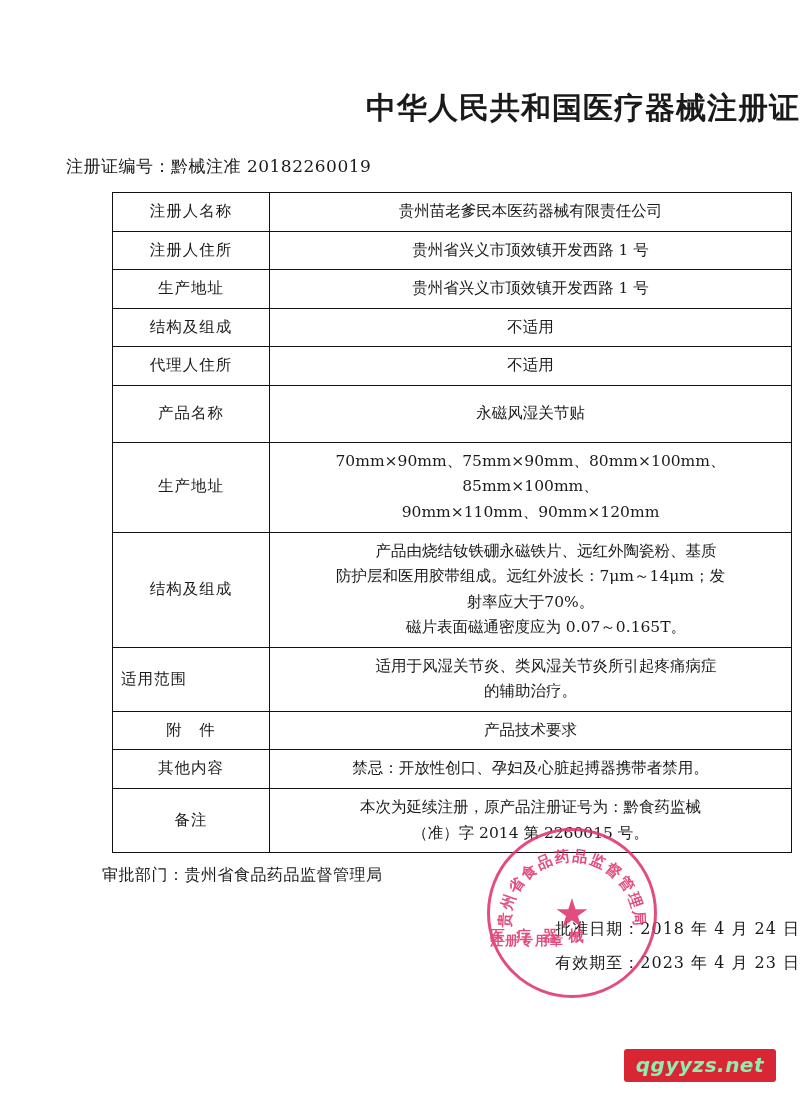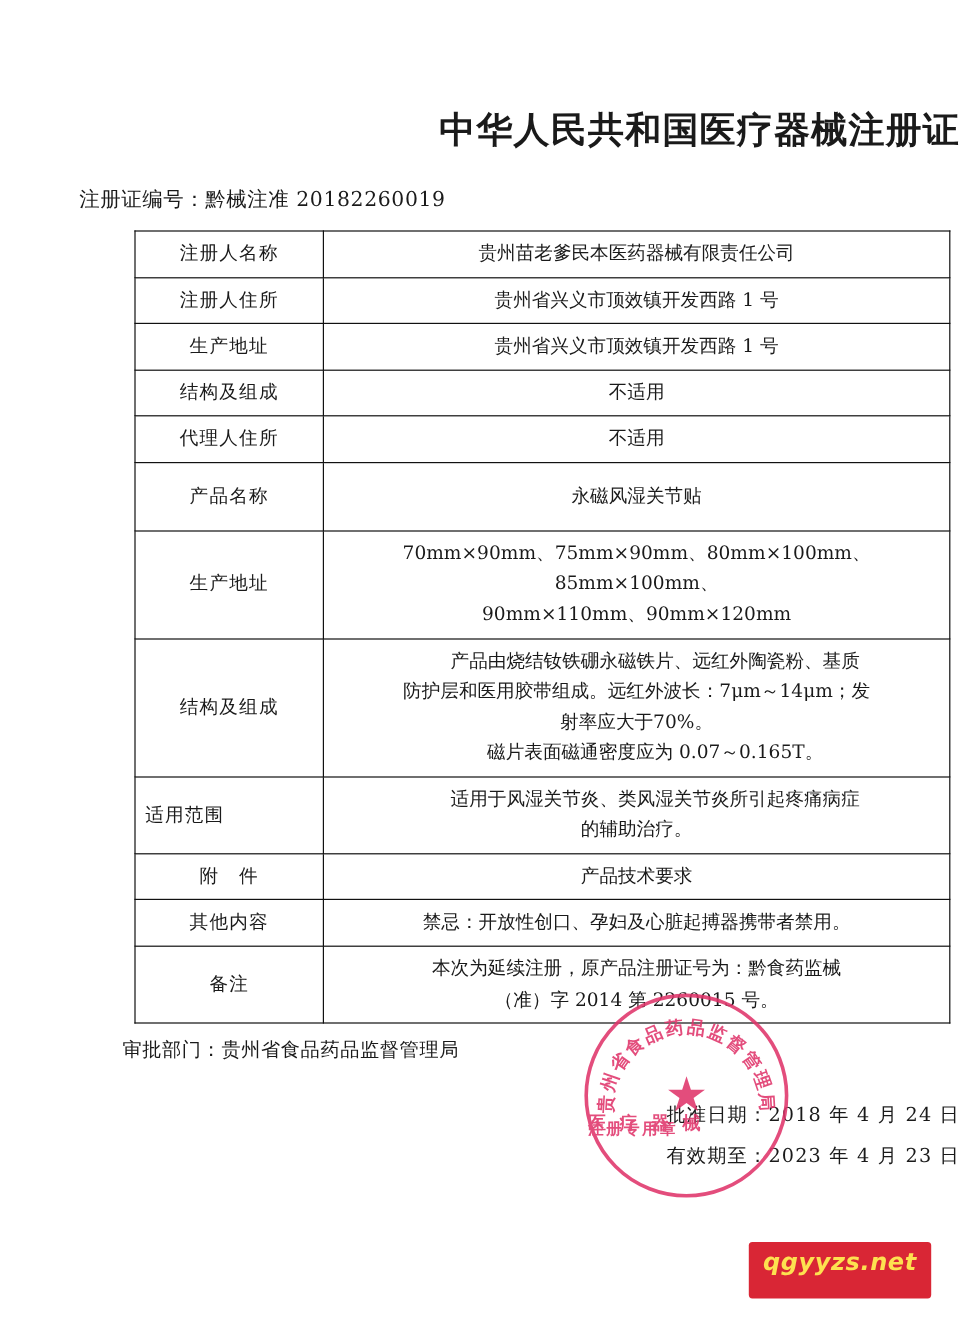--- a/index.html
+++ b/index.html
@@ -132,26 +132,26 @@
     letter-spacing: 3px;
   }
   .stamp .line1 { top: 96px; }
   .stamp .line2 { top: 101px; font-size: 13px; letter-spacing: 2px;}
   
   .watermark {
     position: absolute;
     right: 24px;
     bottom: 18px;
     background: #d81b2b;
-    color: #fde047;
+    color: #86efac;
     font-family: "DejaVu Sans", "Liberation Sans", sans-serif;
     font-style: italic;
     font-weight: bold;
     font-size: 20px;
-    padding: 4px 12px 19px 12px;
+    padding: 4px 12px 5px 12px;
     border-radius: 3px;
     letter-spacing: 0.5px;
     opacity: 0.95;
   }
 </style>
 </head>
 <body>
 
 <div class="page">
 

